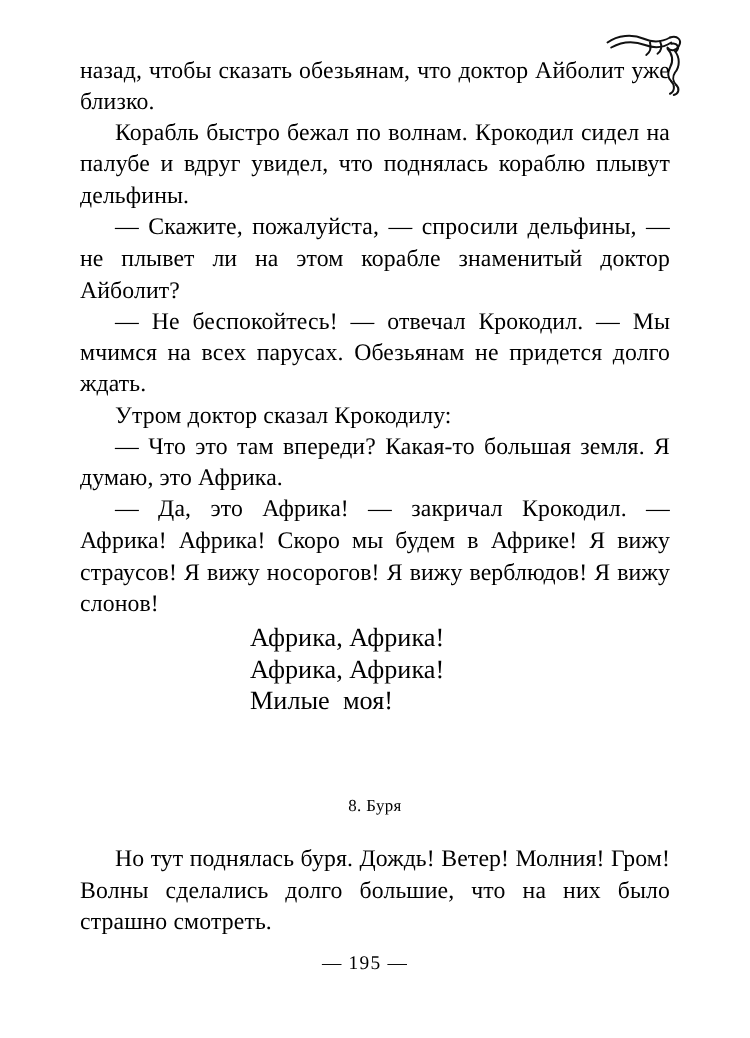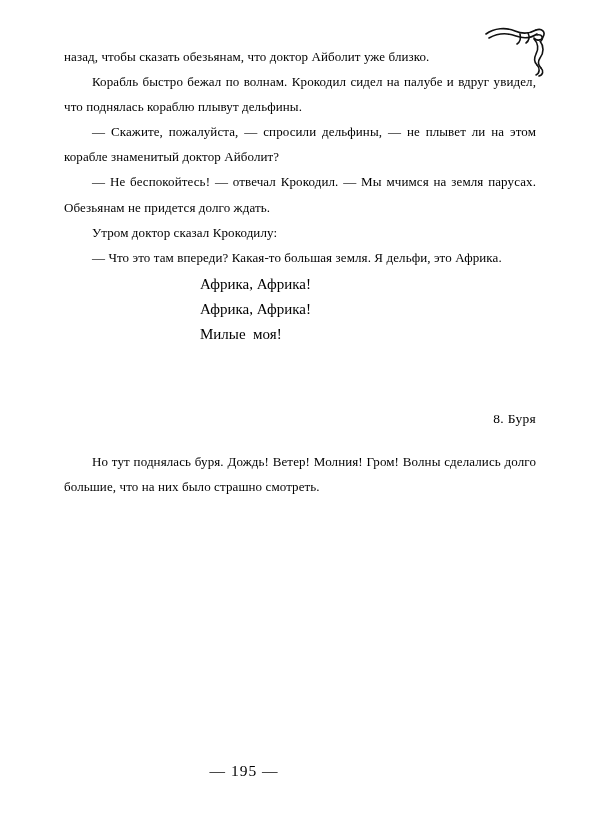--- a/index.html
+++ b/index.html
@@ -29,66 +29,67 @@
   }
   .ornament {
     position: absolute;
     right: 52px;
     top: 24px;
     width: 64px;
     height: 54px;
   }
   p.para {
     margin: 0;
-    font-size: 13px;
+    font-size: 19px;
     line-height: 25.1px;
     text-align: justify;
     text-indent: 28px;
     letter-spacing: 0.1px;
     hyphens: manual;
   }
   p.para.noindent {
     text-indent: 0;
   }
   .verse {
     margin: 0;
-    font-size: 15px;
+    font-size: 21px;
     line-height: 25.1px;
     text-indent: 0;
     text-align: left;
     padding-left: 136px;
   }
   .verse div {
     white-space: pre;
   }
   .section-head {
     margin: 0;
     font-size: 13.5px;
     line-height: 20px;
-    text-align: right;
+    text-align: center;
     text-indent: 0;
     letter-spacing: 0.3px;
   }
   .gap-before-head {
     height: 62px;
   }
   .gap-after-head {
     height: 20px;
   }
   .gap-verse {
     height: 2px;
   }
   .folio {
     position: absolute;
     left: 0;
     top: 762px;
     width: 488px;
     text-align: center;
     font-size: 15.5px;
     letter-spacing: 1px;
+    padding-left: 48px;
   }
 </style>
 </head>
 <body>
 
 <div class="page">
 
   <div class="ornament">
     <svg width="64" height="54" viewBox="0 0 64 54" xmlns="http://www.w3.org/2000/svg">
       <g fill="none" stroke="#111111" stroke-width="1.6" stroke-linecap="round">
@@ -104,23 +105,24 @@
         <path d="M36 10 C 37 14, 36 18, 33 20"></path>
       </g>
     </svg>
   </div>
 
   <div class="content">
 
     <p class="para noindent">назад, чтобы сказать обезьянам, что доктор Айбо­лит уже близко.</p>
     <p class="para">Корабль быстро бежал по волнам. Крокодил сидел на палубе и вдруг увидел, что поднялась кораблю плывут дельфины.</p>
     <p class="para">— Скажите, пожалуйста, — спросили дельфи­ны, — не плывет ли на этом корабле знаменитый доктор Айболит?</p>
-    <p class="para">— Не беспокойтесь! — отвечал Крокодил. — Мы мчимся на земля парусах. Обезьянам не придется долго ждать.</p>
+    <p class="para">— Не беспокойтесь! — отвечал Крокодил. — Мы мчимся на всех парусах. Обезьянам не придется долго ждать.</p>
     <p class="para">Утром доктор сказал Крокодилу:</p>
-    <p class="para">— Что это там впереди? Какая-то большая земля. Я дельфи, это Африка.</p>
+    <p class="para">— Что это там впереди? Какая-то большая земля. Я думаю, это Африка.</p>
+    <p class="para">— Да, это Африка! — закричал Крокодил. — Африка! Африка! Скоро мы будем в Африке! Я вижу страусов! Я вижу носорогов! Я вижу вер­блюдов! Я вижу слонов!</p>
 
     <div class="gap-verse"></div>
 
     <div class="verse">
       <div>Африка, Африка!</div>
       <div>Африка, Африка!</div>
       <div>Милые  моя!</div>
     </div>
 
     <div class="gap-before-head"></div>

